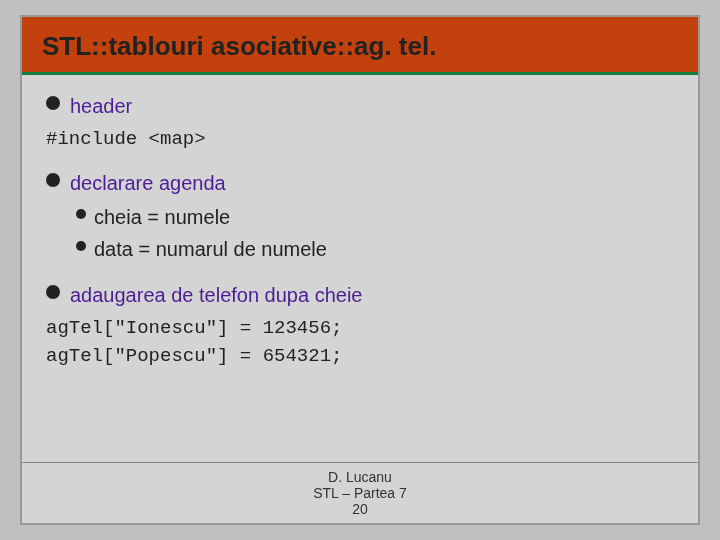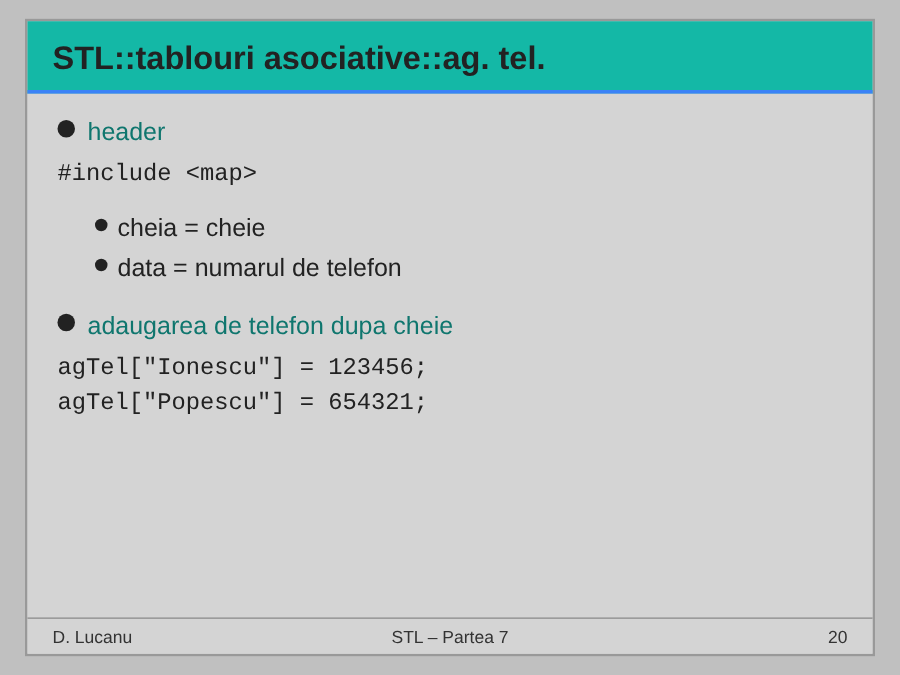--- a/index.html
+++ b/index.html
@@ -19,23 +19,23 @@
       height: 510px;
       background: #d4d4d4;
       border: 2px solid #999;
       display: flex;
       flex-direction: column;
       padding: 0;
       position: relative;
     }
 
     .slide-title {
-      background: #14b8a6;
+      background: #c2410c;
       padding: 14px 20px 10px 20px;
-      border-bottom: 3px solid #3b82f6;
+      border-bottom: 3px solid #15803d;
       font-size: 26px;
       font-weight: bold;
       color: #222;
       font-family: Arial, sans-serif;
     }
 
     .slide-content {
       flex: 1;
       padding: 16px 24px 10px 24px;
       display: flex;
@@ -59,21 +59,21 @@
       height: 14px;
       background: #222;
       border-radius: 50%;
       margin-top: 5px;
       margin-right: 10px;
       flex-shrink: 0;
     }
 
     .bullet-text {
       font-size: 20px;
-      color: #0f766e;
+      color: #4c1d95;
       font-family: Arial, sans-serif;
       line-height: 1.5;
     }
 
     .code-line {
       font-family: 'Courier New', Courier, monospace;
       font-size: 19px;
       color: #222;
       margin-left: 0;
       line-height: 1.5;
@@ -109,20 +109,21 @@
     .slide-footer {
       display: flex;
       justify-content: space-between;
       align-items: center;
       padding: 6px 20px;
       border-top: 1px solid #888;
       background: #d4d4d4;
       font-size: 14px;
       color: #333;
       font-family: Arial, sans-serif;
+      flex-direction: column;
     }
 
     .footer-left, .footer-center, .footer-right {
       flex: 1;
     }
 
     .footer-center {
       text-align: center;
     }
 
@@ -140,28 +141,32 @@
 
     <div class="section">
       <div class="bullet-row">
         <div class="bullet-dot"></div>
         <span class="bullet-text">header</span>
       </div>
       <div class="code-line">#include &lt;map&gt;</div>
     </div>
 
     <div class="section">
+      <div class="bullet-row">
+        <div class="bullet-dot"></div>
+        <span class="bullet-text">declarare agenda</span>
+      </div>
       <div class="sub-bullets">
         <div class="sub-bullet-row">
           <div class="sub-bullet-dot"></div>
-          <span class="sub-bullet-text">cheia = cheie</span>
+          <span class="sub-bullet-text">cheia = numele</span>
         </div>
         <div class="sub-bullet-row">
           <div class="sub-bullet-dot"></div>
-          <span class="sub-bullet-text">data = numarul de telefon</span>
+          <span class="sub-bullet-text">data = numarul de numele</span>
         </div>
       </div>
     </div>
 
     <div class="section">
       <div class="bullet-row">
         <div class="bullet-dot"></div>
         <span class="bullet-text">adaugarea de telefon dupa cheie</span>
       </div>
       <div class="code-line">agTel["Ionescu"] = 123456;</div>

